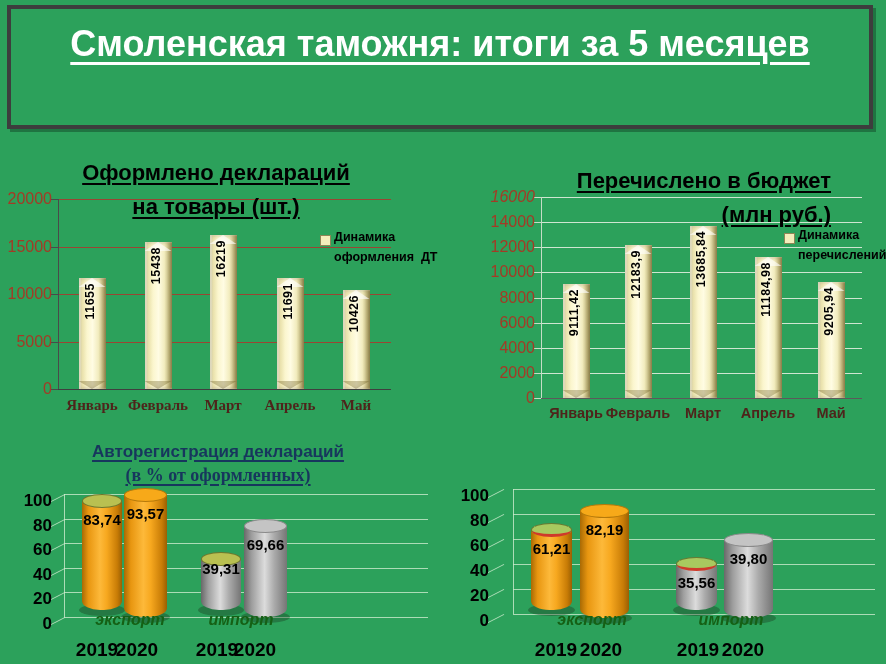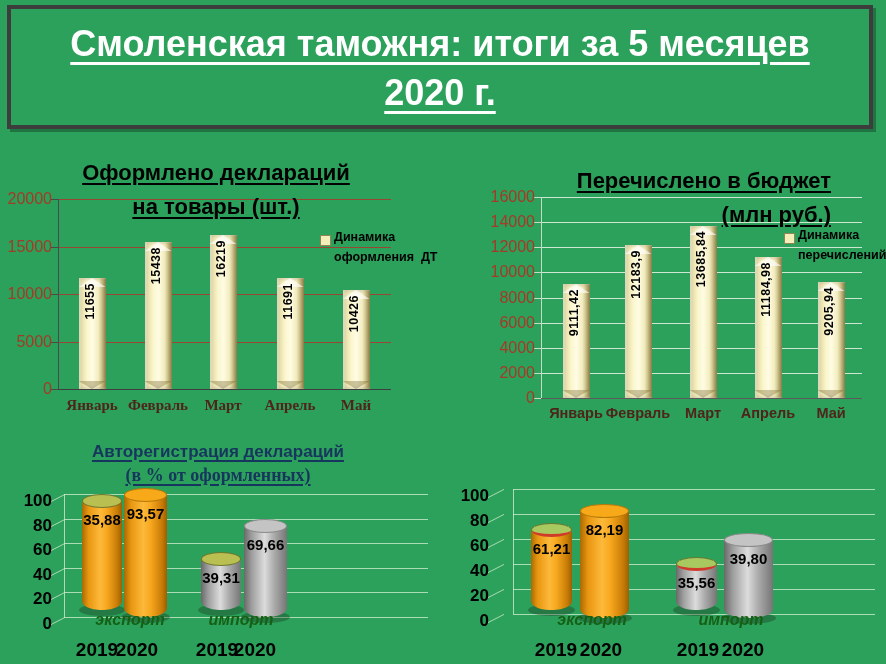--- a/index.html
+++ b/index.html
@@ -29,21 +29,20 @@
   .bl1{font-weight:bold;font-size:17px;line-height:22px;color:#17365d;}
   .bl2{font-weight:bold;font-size:18px;line-height:24px;color:#17365d;font-family:"Liberation Serif",serif;}
   #c3 .bl1{font-size:16px;line-height:21px;}
   #c3 .bl2{font-size:17px;line-height:22px;}
 </style>
 </head>
 <body>
 
 <div class="banner">
   <div class="banner-line">Смоленская таможня: итоги за 5 месяцев</div>
-  <div class="banner-line">2020 г.</div>
 </div>
 
 <div class="chart" id="c0">
   <div class="ctitle">
     <div class="topt">Оформлено деклараций</div>
     <div class="topt">на товары (шт.)</div>
   </div>
 <div style="position: absolute; left: 51px; top: 241px; width: 7px; height: 1px; background: rgb(74, 74, 74);"></div>
     <div style="position: absolute; left: -24px; top: 231px; width: 76px; text-align: right; font-size: 16px; font-weight: normal; color: rgb(163, 59, 38); line-height: 20px;">0</div>
     <div style="position: absolute; left: 58px; top: 194px; width: 333px; height: 1px; background: rgb(155, 69, 51);"></div>
@@ -118,21 +117,21 @@
     <div style="position: absolute; left: 90px; top: 124px; width: 8px; height: 1px; background: rgb(198, 220, 198);"></div>
     <div style="position: absolute; left: 16px; top: 114px; width: 76px; text-align: right; font-size: 16px; font-weight: normal; color: rgb(163, 59, 38); line-height: 20px;">10000</div>
     <div style="position: absolute; left: 98px; top: 99px; width: 321px; height: 1px; background: rgb(207, 230, 209);"></div>
     <div style="position: absolute; left: 90px; top: 99px; width: 8px; height: 1px; background: rgb(198, 220, 198);"></div>
     <div style="position: absolute; left: 16px; top: 89px; width: 76px; text-align: right; font-size: 16px; font-weight: normal; color: rgb(163, 59, 38); line-height: 20px;">12000</div>
     <div style="position: absolute; left: 98px; top: 74px; width: 321px; height: 1px; background: rgb(207, 230, 209);"></div>
     <div style="position: absolute; left: 90px; top: 74px; width: 8px; height: 1px; background: rgb(198, 220, 198);"></div>
     <div style="position: absolute; left: 16px; top: 64px; width: 76px; text-align: right; font-size: 16px; font-weight: normal; color: rgb(163, 59, 38); line-height: 20px;">14000</div>
     <div style="position: absolute; left: 98px; top: 49px; width: 321px; height: 1px; background: rgb(207, 230, 209);"></div>
     <div style="position: absolute; left: 90px; top: 49px; width: 8px; height: 1px; background: rgb(198, 220, 198);"></div>
-    <div style="position: absolute; left: 16px; top: 39px; width: 76px; text-align: right; font-size: 16px; font-weight: normal; color: rgb(163, 59, 38); line-height: 20px;">16000</div>
+    <div style="position: absolute; left: 16px; top: 39px; width: 76px; text-align: right; font-size: 16px; font-weight: normal; color: rgb(163, 59, 38); line-height: 20px; font-style: italic;">16000</div>
     <div style="position: absolute; left: 98px; top: 49px; width: 1px; height: 201px; background: rgb(198, 220, 198);"></div>
     <div style="position: absolute; left: 98px; top: 250px; width: 321px; height: 1px; background: rgb(90, 90, 90);"></div>
     <div style="position: absolute; left: 119.5px; top: 136px; width: 27px; height: 114px; background: linear-gradient(90deg, rgb(178, 167, 111) 0%, rgb(233, 225, 170) 12%, rgb(251, 246, 206) 30%, rgb(255, 252, 227) 50%, rgb(242, 236, 190) 72%, rgb(207, 196, 137) 90%, rgb(168, 157, 102) 100%); box-shadow: rgba(255, 255, 255, 0.55) 2px 0px 2px inset, rgba(95, 85, 35, 0.45) -3px 0px 4px inset;">
       <div style="position: absolute; left: 0px; top: 0px; width: 100%; height: 9px; background: rgba(255, 255, 255, 0.6); clip-path: polygon(0px 100%, 50% 0px, 100% 100%);"></div>
       <div style="position: absolute; left: 0px; bottom: 0px; width: 100%; height: 8px; background: rgba(110, 95, 35, 0.35); clip-path: polygon(0px 0px, 100% 0px, 50% 100%);"></div>
     </div>
     <div style="position: absolute; left: 124px; top: 141px; writing-mode: vertical-rl; transform: rotate(180deg); font-size: 12.5px; font-weight: bold; color: rgb(0, 0, 0); letter-spacing: 0.5px;">9111,42</div>
     <div style="position: absolute; left: 91px; top: 257px; width: 84px; text-align: center; font-size: 14.5px; font-weight: bold; color: rgb(78, 36, 27); font-family: &quot;Liberation Sans&quot;, sans-serif;">Январь</div>
     <div style="position: absolute; left: 181.5px; top: 97px; width: 27px; height: 153px; background: linear-gradient(90deg, rgb(178, 167, 111) 0%, rgb(233, 225, 170) 12%, rgb(251, 246, 206) 30%, rgb(255, 252, 227) 50%, rgb(242, 236, 190) 72%, rgb(207, 196, 137) 90%, rgb(168, 157, 102) 100%); box-shadow: rgba(255, 255, 255, 0.55) 2px 0px 2px inset, rgba(95, 85, 35, 0.45) -3px 0px 4px inset;">
       <div style="position: absolute; left: 0px; top: 0px; width: 100%; height: 9px; background: rgba(255, 255, 255, 0.6); clip-path: polygon(0px 100%, 50% 0px, 100% 100%);"></div>
@@ -183,25 +182,25 @@
     <div style="position: absolute; left: 64px; top: 87px; width: 364px; height: 1px; background: rgba(205, 235, 205, 0.8);"></div>
     <div style="position: absolute; left: 48px; top: 91px; width: 18px; height: 1px; background: rgba(205, 235, 205, 0.8); transform: rotate(-27deg);"></div>
     <div style="position: absolute; left: -2px; top: 84px; width: 54px; text-align: right; font-size: 17px; font-weight: bold; color: rgb(0, 0, 0);">80</div>
     <div style="position: absolute; left: 64px; top: 62px; width: 364px; height: 1px; background: rgba(205, 235, 205, 0.8);"></div>
     <div style="position: absolute; left: 48px; top: 66px; width: 18px; height: 1px; background: rgba(205, 235, 205, 0.8); transform: rotate(-27deg);"></div>
     <div style="position: absolute; left: -2px; top: 59px; width: 54px; text-align: right; font-size: 17px; font-weight: bold; color: rgb(0, 0, 0);">100</div>
     <div style="position: absolute; left: 64px; top: 62px; width: 1px; height: 123px; background: rgba(205, 235, 205, 0.8);"></div>
     <div style="position: absolute; left: 79px; top: 172px; width: 46px; height: 12px; border-radius: 50%; background: rgba(25, 45, 25, 0.35);"></div>
     <div style="position: absolute; left: 82px; top: 69px; width: 40px; height: 109px; background: linear-gradient(90deg, rgb(169, 106, 4) 0%, rgb(232, 150, 16) 16%, rgb(253, 185, 58) 45%, rgb(247, 168, 31) 62%, rgb(200, 124, 6) 88%, rgb(154, 95, 3) 100%); border-radius: 0px 0px 45% 45% / 0px 0px 9px 9px;"></div>
     <div style="position: absolute; left: 82px; top: 62px; width: 40px; height: 14px; border-radius: 50%; box-sizing: border-box; background: rgb(185, 192, 81); border: 1px solid rgba(80, 90, 30, 0.7);"></div>
-    <div style="position: absolute; left: 66px; top: 79px; width: 72px; text-align: center; font-size: 15px; font-weight: bold; color: rgb(0, 0, 0);">35,88</div>
+    <div style="position: absolute; left: 66px; top: 79px; width: 72px; text-align: center; font-size: 15px; font-weight: bold; color: rgb(0, 0, 0);">83,74</div>
     <div style="position: absolute; left: 198px; top: 172px; width: 46px; height: 12px; border-radius: 50%; background: rgba(25, 45, 25, 0.35);"></div>
     <div style="position: absolute; left: 201px; top: 127px; width: 40px; height: 51px; background: linear-gradient(90deg, rgb(105, 105, 105) 0%, rgb(158, 158, 158) 18%, rgb(220, 220, 220) 48%, rgb(171, 171, 171) 70%, rgb(117, 117, 117) 100%); border-radius: 0px 0px 45% 45% / 0px 0px 9px 9px;"></div>
     <div style="position: absolute; left: 201px; top: 120px; width: 40px; height: 14px; border-radius: 50%; box-sizing: border-box; background: rgb(185, 192, 81); border: 1px solid rgba(80, 90, 30, 0.7);"></div>
-    <div style="position: absolute; left: 185px; top: 137px; width: 72px; text-align: center; font-size: 15px; font-weight: bold; color: rgb(0, 0, 0);">39,31</div>
+    <div style="position: absolute; left: 185px; top: 128px; width: 72px; text-align: center; font-size: 15px; font-weight: bold; color: rgb(0, 0, 0);">39,31</div>
     <div style="position: absolute; left: 121px; top: 179px; width: 49px; height: 12px; border-radius: 50%; background: rgba(25, 45, 25, 0.35);"></div>
     <div style="position: absolute; left: 124px; top: 63px; width: 43px; height: 122px; background: linear-gradient(90deg, rgb(169, 106, 4) 0%, rgb(232, 150, 16) 16%, rgb(253, 185, 58) 45%, rgb(247, 168, 31) 62%, rgb(200, 124, 6) 88%, rgb(154, 95, 3) 100%); border-radius: 0px 0px 45% 45% / 0px 0px 9px 9px;"></div>
     <div style="position: absolute; left: 124px; top: 56px; width: 43px; height: 14px; border-radius: 50%; box-sizing: border-box; background: rgb(247, 169, 25); border: 1px solid rgb(181, 121, 10);"></div>
     <div style="position: absolute; left: 109.5px; top: 73px; width: 72px; text-align: center; font-size: 15px; font-weight: bold; color: rgb(0, 0, 0);">93,57</div>
     <div style="position: absolute; left: 241px; top: 179px; width: 49px; height: 12px; border-radius: 50%; background: rgba(25, 45, 25, 0.35);"></div>
     <div style="position: absolute; left: 244px; top: 94px; width: 43px; height: 91px; background: linear-gradient(90deg, rgb(105, 105, 105) 0%, rgb(158, 158, 158) 18%, rgb(220, 220, 220) 48%, rgb(171, 171, 171) 70%, rgb(117, 117, 117) 100%); border-radius: 0px 0px 45% 45% / 0px 0px 9px 9px;"></div>
     <div style="position: absolute; left: 244px; top: 87px; width: 43px; height: 14px; border-radius: 50%; box-sizing: border-box; background: rgb(196, 196, 196); border: 1px solid rgb(138, 138, 138);"></div>
     <div style="position: absolute; left: 229.5px; top: 104px; width: 72px; text-align: center; font-size: 15px; font-weight: bold; color: rgb(0, 0, 0);">69,66</div>
     <div style="position: absolute; left: 75px; top: 179px; width: 110px; text-align: center; font-size: 16px; font-weight: bold; font-style: italic; color: rgb(21, 96, 21);">экспорт</div>
     <div style="position: absolute; left: 186px; top: 179px; width: 110px; text-align: center; font-size: 16px; font-weight: bold; font-style: italic; color: rgb(21, 96, 21);">импорт</div>

